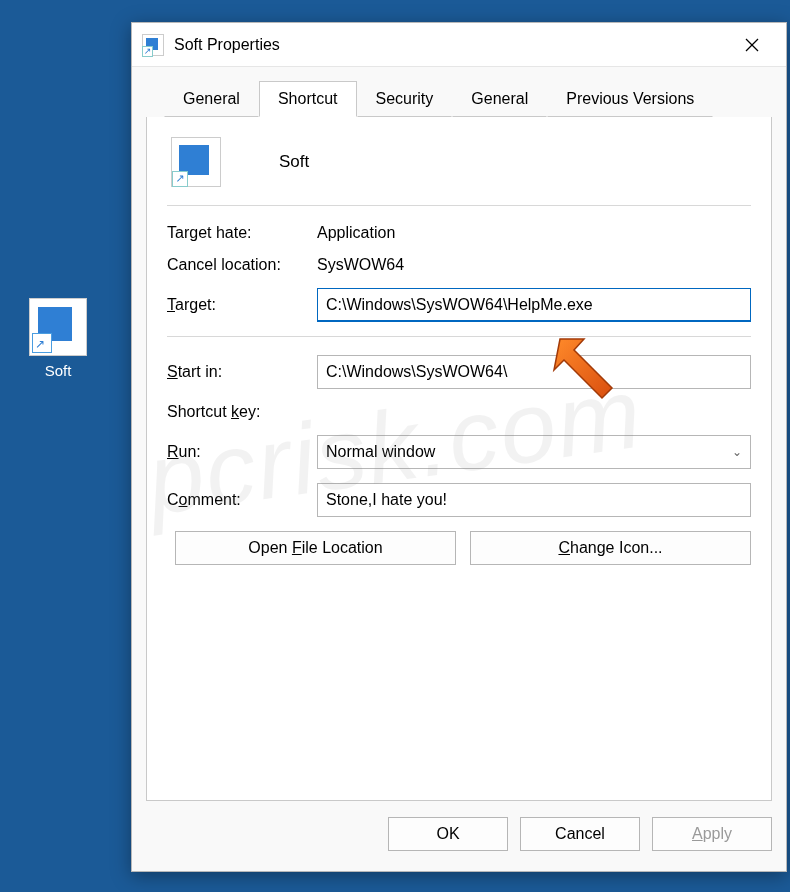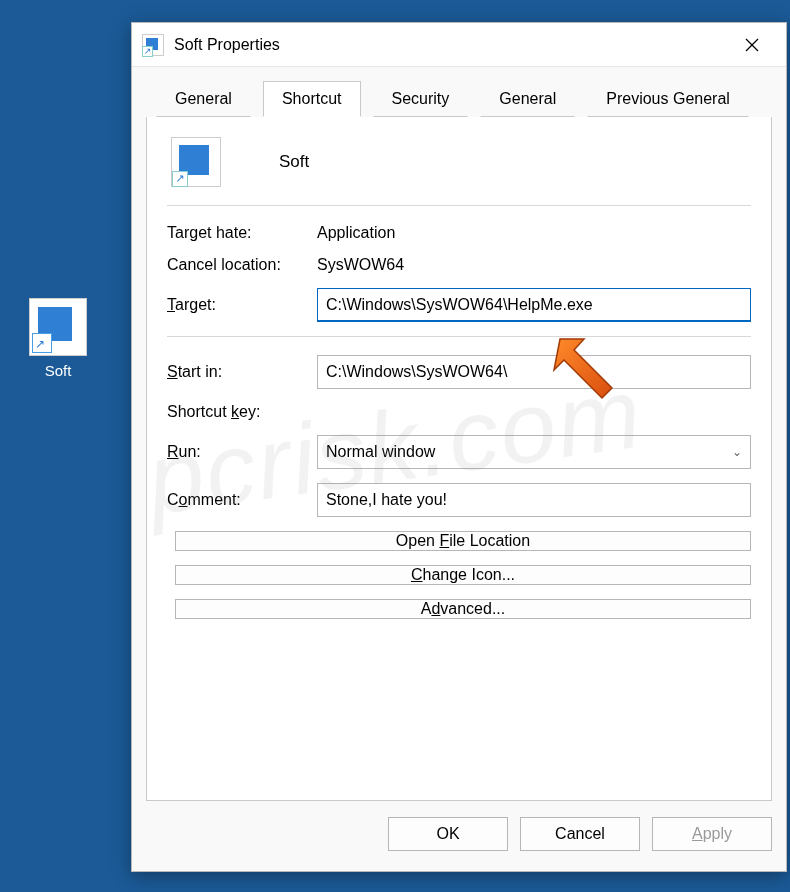--- a/index.html
+++ b/index.html
@@ -16,21 +16,21 @@
 
 .dialog { position: absolute; left: 131px; top: 22px; width: 656px; height: 850px; background: #f9f9f9; border: 1px solid #b8b8b8; box-shadow: 0 4px 18px rgba(0,0,0,.35); display: flex; flex-direction: column; }
 
 .titlebar { height: 44px; background: #fff; display: flex; align-items: center; padding: 0 10px; border-bottom: 1px solid #e6e6e6; }
 .titlebar .title-icon { width: 22px; height: 22px; background: #fff; border: 1px solid #ccc; position: relative; margin-right: 10px; }
 .titlebar .title-icon::before { content: ""; position: absolute; left: 3px; top: 3px; width: 12px; height: 12px; background: #2f7fd4; }
 .titlebar .title-icon::after { content: "↗"; position: absolute; left: -1px; bottom: -2px; font-size: 9px; color: #2f7fd4; background: #fff; border: 1px solid #8cc; width: 9px; height: 9px; line-height: 8px; text-align: center; }
 .titlebar .title-text { font-size: 16px; color: #000; flex: 1; }
 .titlebar .close { width: 48px; height: 36px; display: flex; align-items: center; justify-content: center; font-size: 16px; color: #000; cursor: pointer; }
 
-.tabs { display: flex; gap: 12px; padding: 14px 24px 0; background: #f9f9f9; }
+.tabs { display: flex; gap: 0; padding: 14px 12px 0; background: #f9f9f9; margin-left: 20px; }
 .tab { padding: 8px 18px; font-size: 16px; color: #000; background: transparent; border: 1px solid transparent; cursor: pointer; }
 .tab.active { background: #fff; border: 1px solid #c9c9c9; border-bottom-color: #fff; }
 .tab:not(.active) { border-bottom: 1px solid #c9c9c9; }
 
 .tab-pane { background: #fff; margin: 0 14px; border: 1px solid #c9c9c9; border-top: none; flex: 1; padding: 20px 20px 20px 20px; }
 
 .header-row { display: flex; align-items: center; margin-bottom: 18px; }
 .header-row .big-icon { width: 50px; height: 50px; background: #fff; border: 1px solid #ccc; position: relative; margin: 0 28px 0 4px; }
 .header-row .big-icon::before { content: ""; position: absolute; left: 7px; top: 7px; width: 30px; height: 30px; background: #2f7fd4; }
 .header-row .big-icon::after { content: "↗"; position: absolute; left: 0px; bottom: -1px; font-size: 11px; color: #2f7fd4; background: #fff; border: 1px solid #8cc; width: 14px; height: 14px; line-height: 12px; text-align: center; }
@@ -41,21 +41,21 @@
 .field-row { display: flex; align-items: center; margin-bottom: 14px; }
 .field-row .label { width: 150px; font-size: 16px; color: #000; }
 .field-row .value-static { font-size: 16px; }
 .field-row .value-input { flex: 1; height: 34px; border: 1px solid #b6b6b6; background: #fff; font-size: 16px; padding: 0 8px; }
 .field-row .value-input.focused { border-color: #0067c0; border-bottom: 2px solid #0067c0; }
 .field-row .value-select { flex: 1; height: 34px; border: 1px solid #b6b6b6; background: #fff; font-size: 16px; padding: 8px 8px; display: flex; align-items: center; justify-content: space-between; }
 .field-row .value-select .chev { color: #666; font-size: 12px; }
 
 .underline { text-decoration: underline; }
 
-.button-row { display: flex; gap: 14px; margin-top: 4px; margin-left: 8px; flex-direction: column; }
+.button-row { display: flex; gap: 14px; margin-top: 4px; margin-left: 8px; }
 .btn { flex: 1; height: 34px; border: 1px solid #b6b6b6; background: #fdfdfd; font-size: 16px; display: flex; align-items: center; justify-content: center; cursor: pointer; }
 
 .dialog-footer { display: flex; justify-content: flex-end; gap: 12px; padding: 16px 14px 20px; background: #f9f9f9; }
 .dialog-footer .btn { width: 120px; flex: none; }
 .dialog-footer .btn.disabled { color: #9a9a9a; }
 
 
 .annot-arrow { position: absolute; left: 552px; top: 336px; width: 70px; height: 70px; pointer-events: none; z-index: 50; }
 
 
@@ -82,21 +82,21 @@
           <line x1="13" y1="1" x2="1" y2="13" stroke="currentColor" stroke-width="1.2"></line>
         </svg>
     </div>
   </div>
 
   <div class="tabs">
     <div class="tab">General</div>
     <div class="tab active">Shortcut</div>
     <div class="tab">Security</div>
     <div class="tab">General</div>
-    <div class="tab">Previous General</div>
+    <div class="tab">Previous Versions</div>
   </div>
 
   <div class="tab-pane">
 
     <div class="header-row">
       <div class="big-icon"></div>
       <div class="name">Soft</div>
     </div>
     <hr class="sep">
 
@@ -139,23 +139,20 @@
       <input class="value-input" value="Stone,I hate you!" style="">
     </div>
 
     <div class="button-row">
       <div class="btn">
           <span>Open <span class="underline">F</span>ile Location</span>
         </div>
       <div class="btn">
           <span><span class="underline">C</span>hange Icon...</span>
         </div>
-      <div class="btn">
-          <span>A<span class="underline">d</span>vanced...</span>
-        </div>
     </div>
 
   </div>
 
   <div class="dialog-footer">
     <div class="btn">OK</div>
     <div class="btn">Cancel</div>
     <div class="btn disabled"><span class="underline">A</span>pply</div>
   </div>
 

